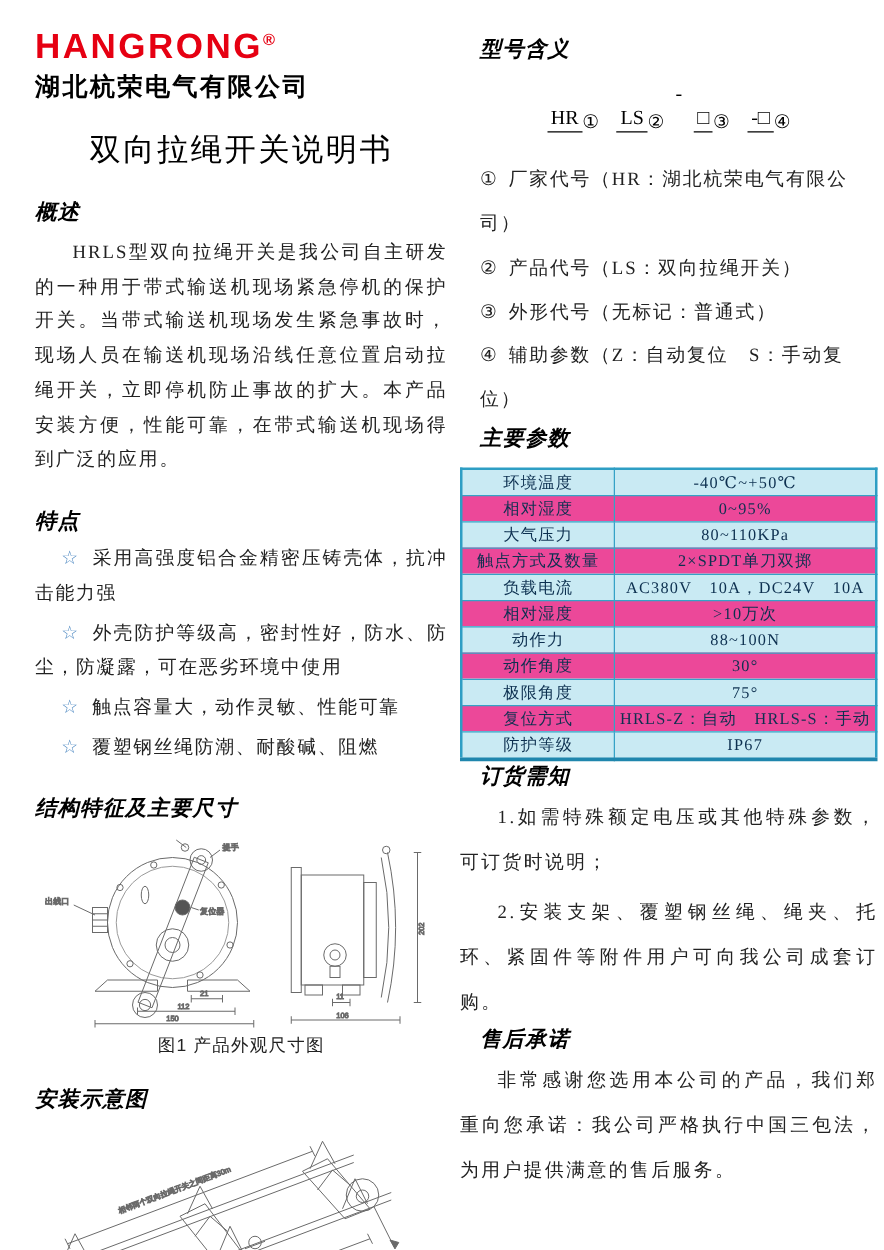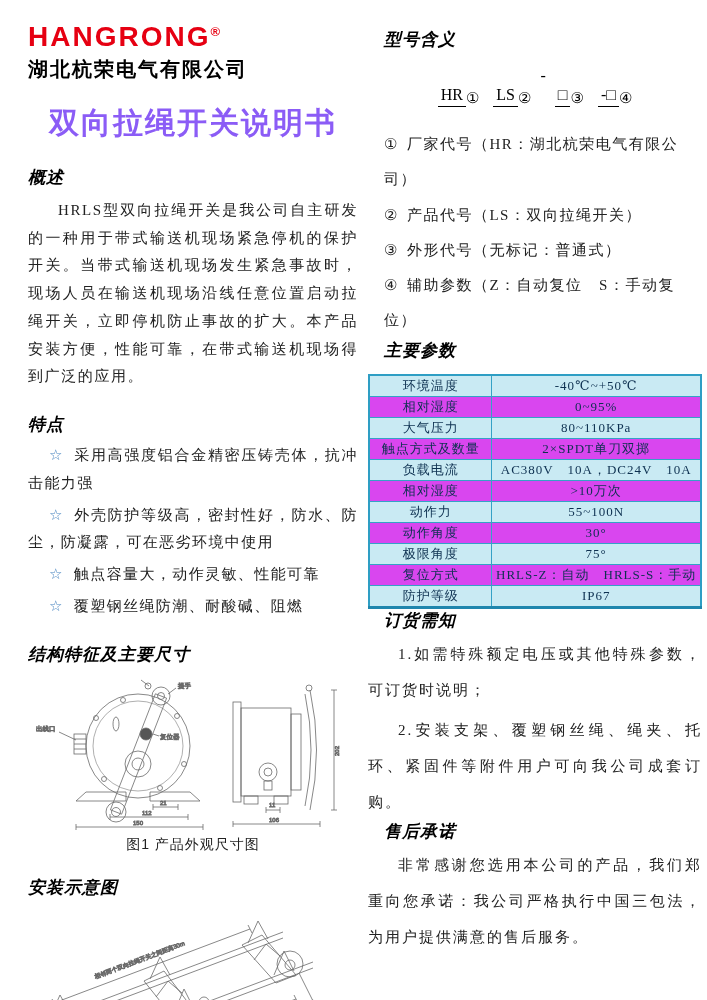--- a/index.html
+++ b/index.html
@@ -19,21 +19,21 @@
     line-height:1.1;
   }
   .logo sup { font-size:13px; vertical-align:super; }
   .company {
     font-family:"Liberation Sans","DejaVu Sans",sans-serif;
     font-weight:bold; font-size:20px; letter-spacing:2px; color:#000;
     margin-top:3px;
   }
   .doc-title {
     font-family:"Liberation Sans","DejaVu Sans",sans-serif;
-    font-weight:bold; font-size:30px; letter-spacing:2px; color:#8b5cf6;
+    font-weight:normal; font-size:25px; letter-spacing:2px; color:#000000;
     text-align:center; margin-top:20px;
   }
 
   .sec-h {
     font-family:"Liberation Sans","DejaVu Sans",sans-serif;
     font-weight:bold; font-size:17px; color:#000; letter-spacing:1px;font-style:italic;
   }
   .col-left  .sec-h { margin-top:22px; }
   .col-right .sec-h { margin-left:16px; }
 
@@ -70,21 +70,21 @@
 
   
   .params { width:100%; border-collapse:collapse; margin-top:12px;
     border:2px solid #2e9ec4; border-bottom:3px solid #1f86ad; }
   .params td {
     border:1px solid #35a2c6; font-size:13px; height:19px;
     text-align:center; color:#0d3050; letter-spacing:1px; padding:1px 2px;
   }
   .params td.pname { width:37%; }
   .params tr.rl td { background:#c9eaf3; }
-  .params tr.rd td { background:#d946ef; }
+  .params tr.rd td { background:#ec4899; }
 
   .rt-p { font-size:15px; letter-spacing:2px; line-height:2.4;
     text-align:justify; text-indent:2em; color:#222; margin-top:4px; }
   .col-right .gap { }
 </style>
 </head>
 <body>
 
 <div class="col-left">
 
@@ -307,21 +307,21 @@
       <tr class="rl">
           <td class="pname">负载电流</td>
           <td class="pval">AC380V　10A，DC24V　10A</td>
         </tr>
       <tr class="rd">
           <td class="pname">相对湿度</td>
           <td class="pval">&gt;10万次</td>
         </tr>
       <tr class="rl">
           <td class="pname">动作力</td>
-          <td class="pval">55~100N</td>
+          <td class="pval">88~100N</td>
         </tr>
       <tr class="rd">
           <td class="pname">动作角度</td>
           <td class="pval">30°</td>
         </tr>
       <tr class="rl">
           <td class="pname">极限角度</td>
           <td class="pval">75°</td>
         </tr>
       <tr class="rd">

